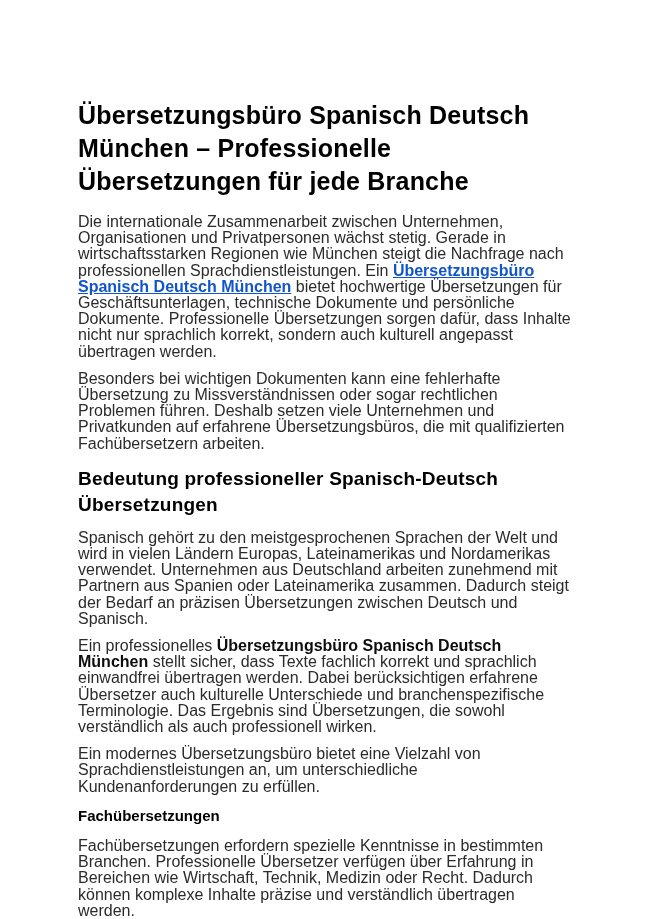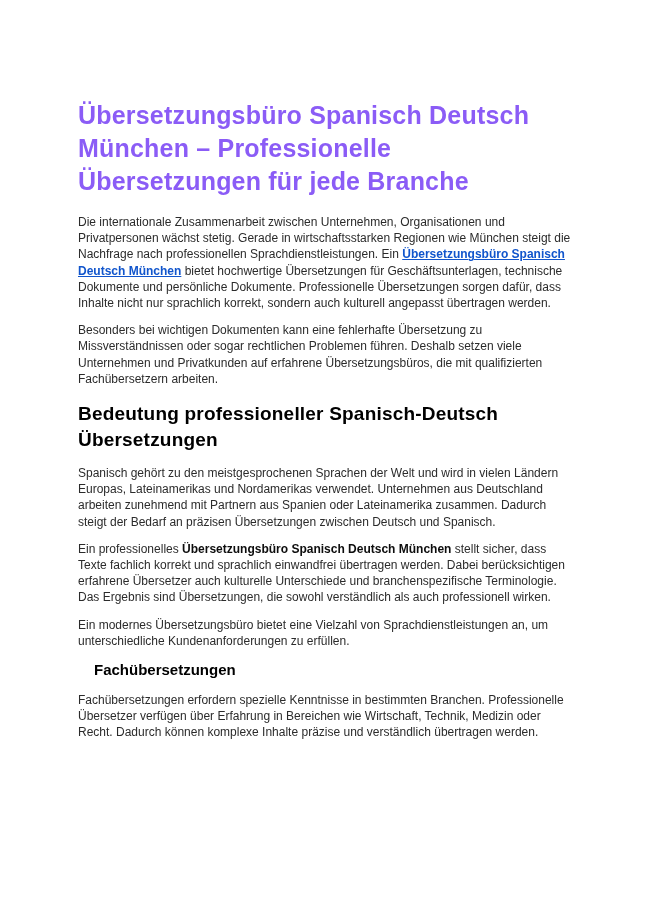--- a/index.html
+++ b/index.html
@@ -17,41 +17,41 @@
   .doc {
     width: 650px;
     height: 919px;
     background: #ffffff;
     padding: 99px 76px 40px 78px;
   }
   .doc-title {
     font-size: 25px;
     line-height: 33px;
     font-weight: 700;
-    color: #8b5cf6;
+    color: #000000;
     letter-spacing: 0.2px;
     margin: 0 0 16px 0;
   }
   .doc-h2 {
     font-size: 19px;
     line-height: 26px;
     font-weight: 700;
     color: #000000;
     letter-spacing: 0.2px;
     margin: 14px 0 12px 0;
   }
   .doc-h3 {
     font-size: 15px;
     line-height: 20px;
     font-weight: 700;
     color: #000000;
-    margin: 4px 0 12px 16px;
+    margin: 4px 0 12px 0;
   }
   .doc-p {
-    font-size: 12px;
+    font-size: 16px;
     line-height: 16.2px;
     color: #2b2b2b;
     margin: 0 0 11px 0;
   }
   .doc-p strong {
     color: #0d0d0d;
   }
   .doc-link {
     color: #1155cc;
     font-weight: 700;

